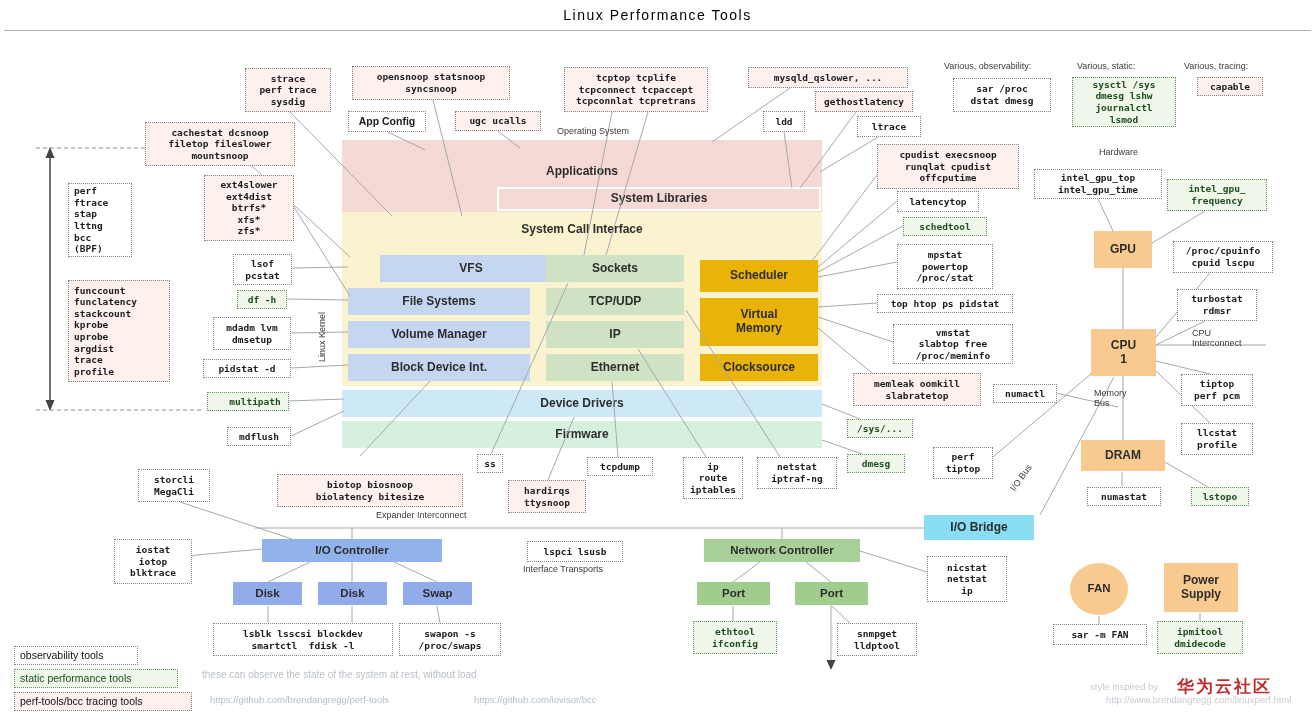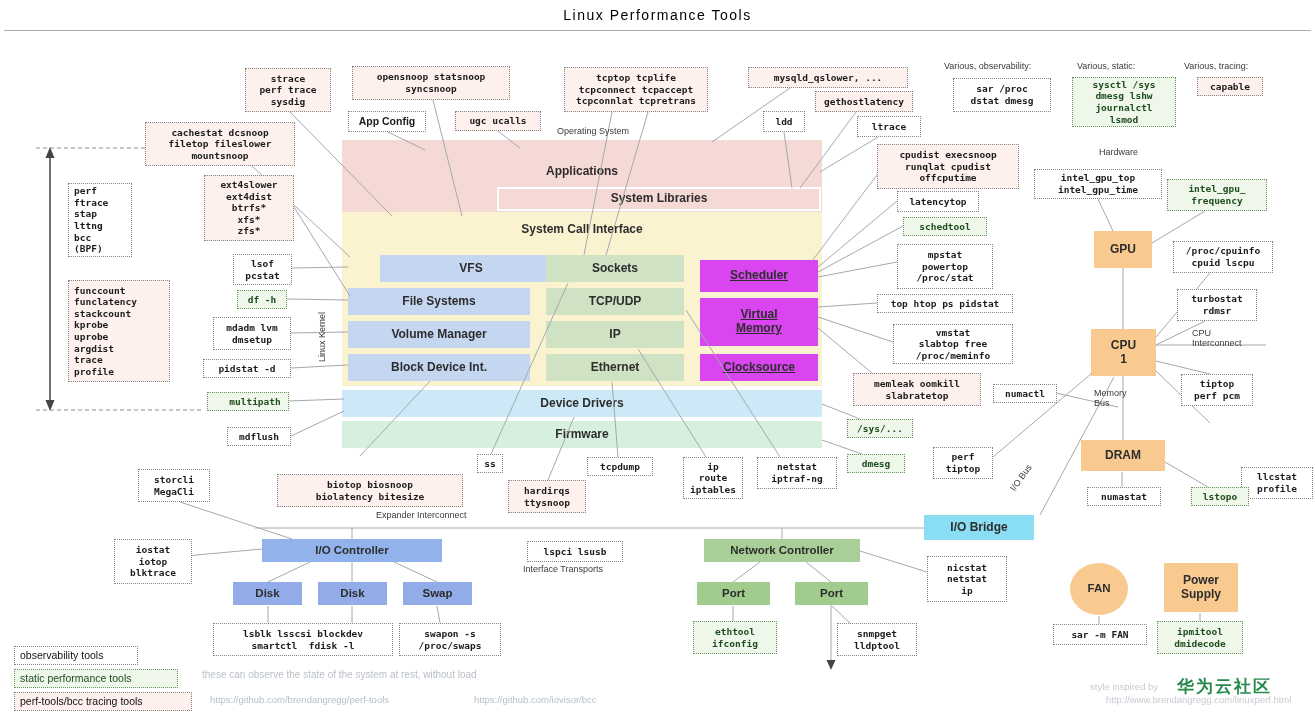--- a/index.html
+++ b/index.html
@@ -17,21 +17,21 @@
 
   .block{position:absolute;z-index:1;display:flex;align-items:center;justify-content:center;
          font-weight:bold;font-size:12px;color:#2d2d2d;white-space:pre-line;text-align:center;
          line-height:1.15;box-sizing:border-box;}
   .b-pink{background:#f5d9d5;}
   .b-pink-inner{background:#f5d9d5;border:2px solid #ffffff;}
   .b-yellow{background:#fbf3d0;}
   .b-clear{background:transparent;}
   .b-blue{background:#c5d6f1;}
   .b-green{background:#cfe2c4;}
-  .b-cream{background:#d946ef;text-decoration:underline;}
+  .b-cream{background:#eab308;}
   .b-dd{background:#cde9f7;}
   .b-fw{background:#d7f0de;}
   .b-iobridge{background:#8adef4;}
   .b-ctrlblue{background:#92b2ec;font-size:11.5px;}
   .b-ctrlgreen{background:#a9cf98;font-size:11.5px;}
   .b-diskblue{background:#92ace9;font-size:11.5px;}
   .b-portgreen{background:#a0cc8e;font-size:11.5px;}
   .b-orange{background:#f8ca90;}
   .b-fan{background:#f8ca90;border-radius:50%;font-size:11.5px;}
   .lbl-top{align-items:flex-start;padding-top:25px;}
@@ -47,21 +47,21 @@
   .tool.legend{font-family:"Liberation Sans",sans-serif;font-weight:normal;font-size:10.5px;
                color:#111;justify-content:flex-start;text-align:left;padding:2px 5px;}
   .tool.legend.green{color:#1e4d1e;}
 
   .flabel{position:absolute;z-index:3;font-size:9px;color:#3a3a3a;white-space:pre-line;line-height:1.15;}
 
   .fnote{position:absolute;z-index:3;font-size:10px;color:#b8bfc6;}
   .furl{position:absolute;z-index:3;font-size:9.5px;color:#b4bfca;}
   .fstyle{position:absolute;z-index:3;font-size:9.5px;color:#c6ccd2;}
   .watermark{position:absolute;z-index:5;font-size:17px;font-weight:bold;letter-spacing:2px;
-             color:#15803d;opacity:0.92;}
+             color:#b91c1c;opacity:0.92;}
 </style>
 </head>
 <body>
 
 <div class="canvas">
   <div class="title">Linux Performance Tools</div>
   <div class="title-rule"></div>
 
   <svg id="wires" width="1315" height="723" viewBox="0 0 1315 723">
       <line x1="290" y1="112" x2="392" y2="216"></line>
@@ -261,21 +261,21 @@
       <div class="tool" style="left: 1034px; top: 169px; width: 128px; height: 30px;">intel_gpu_top
 intel_gpu_time</div>
       <div class="tool green" style="left: 1167px; top: 179px; width: 100px; height: 32px;">intel_gpu_
 frequency</div>
       <div class="tool" style="left: 1173px; top: 241px; width: 100px; height: 32px;">/proc/cpuinfo
 cpuid lscpu</div>
       <div class="tool" style="left: 1177px; top: 289px; width: 80px; height: 32px;">turbostat
 rdmsr</div>
       <div class="tool" style="left: 1181px; top: 374px; width: 72px; height: 32px;">tiptop
 perf pcm</div>
-      <div class="tool" style="left: 1241px; top: 423px; width: 72px; height: 32px; margin-top: 44px;">llcstat
+      <div class="tool" style="left: 1181px; top: 423px; width: 72px; height: 32px;">llcstat
 profile</div>
       <div class="tool" style="left: 1087px; top: 487px; width: 74px; height: 19px;">numastat</div>
       <div class="tool green" style="left: 1191px; top: 487px; width: 58px; height: 19px;">lstopo</div>
       <div class="tool" style="left: 527px; top: 541px; width: 96px; height: 21px;">lspci lsusb</div>
       <div class="tool" style="left: 927px; top: 556px; width: 80px; height: 46px;">nicstat
 netstat
 ip</div>
       <div class="tool" style="left: 213px; top: 623px; width: 180px; height: 33px;">lsblk lsscsi blockdev
 smartctl  fdisk -l</div>
       <div class="tool" style="left: 399px; top: 623px; width: 102px; height: 33px;">swapon -s

